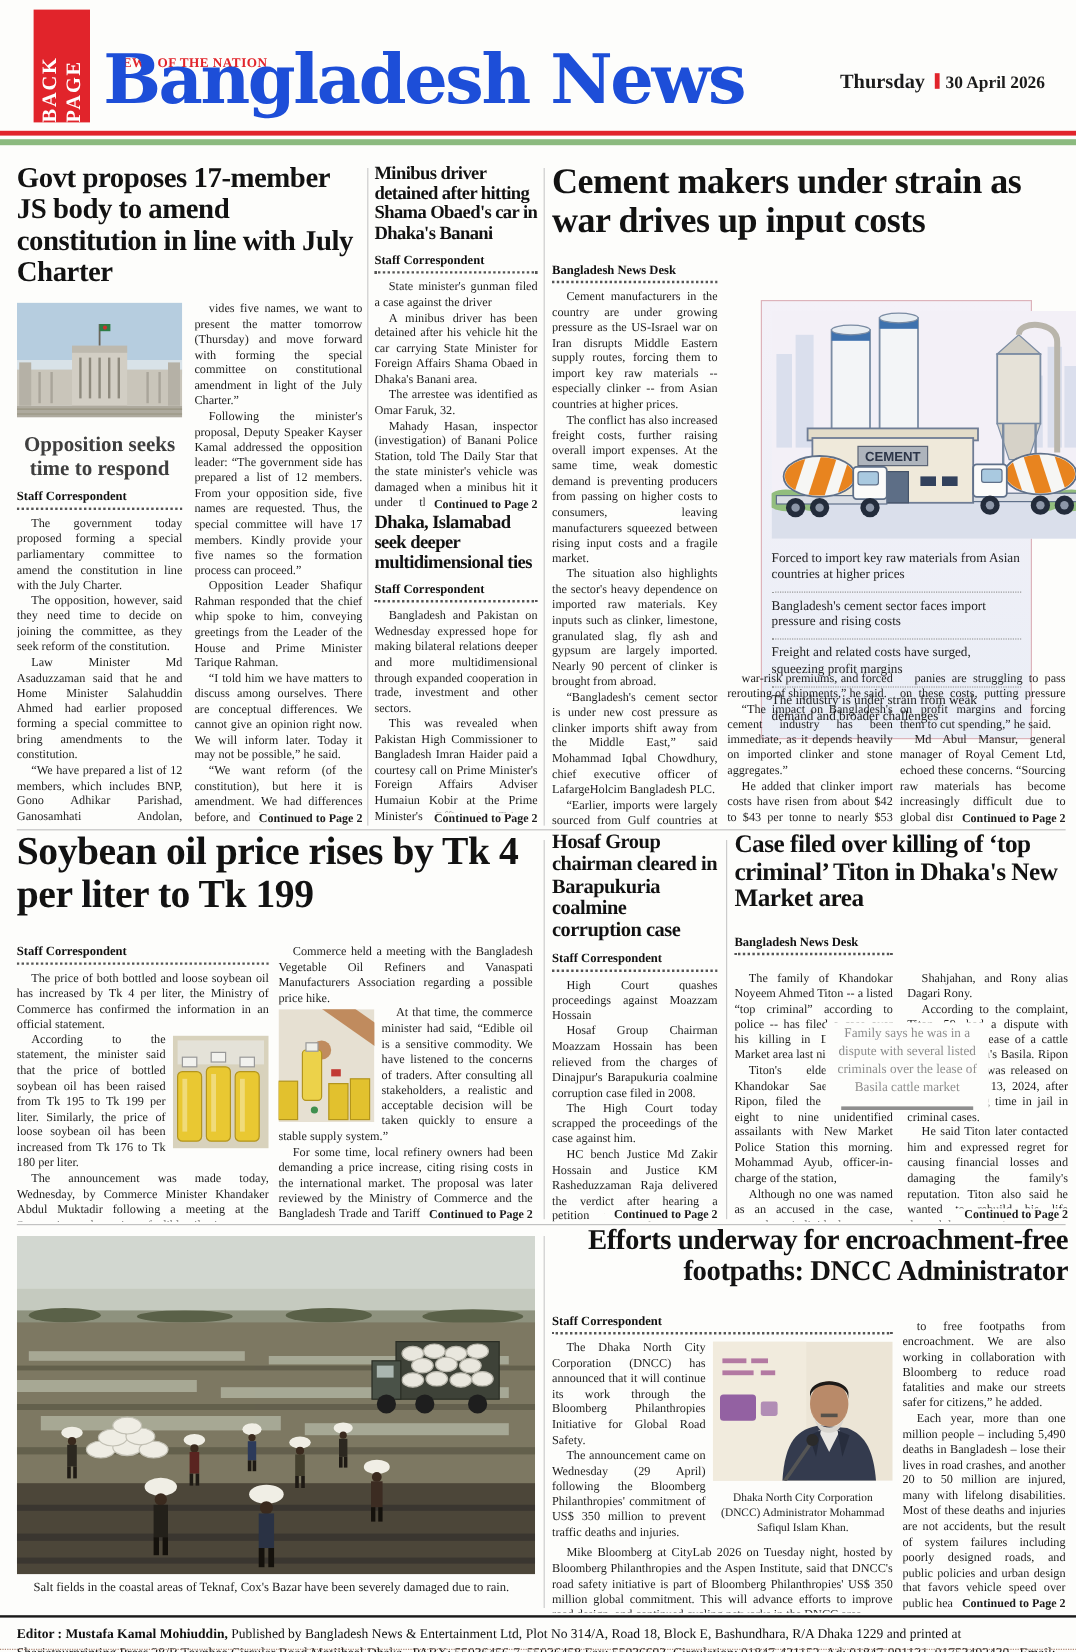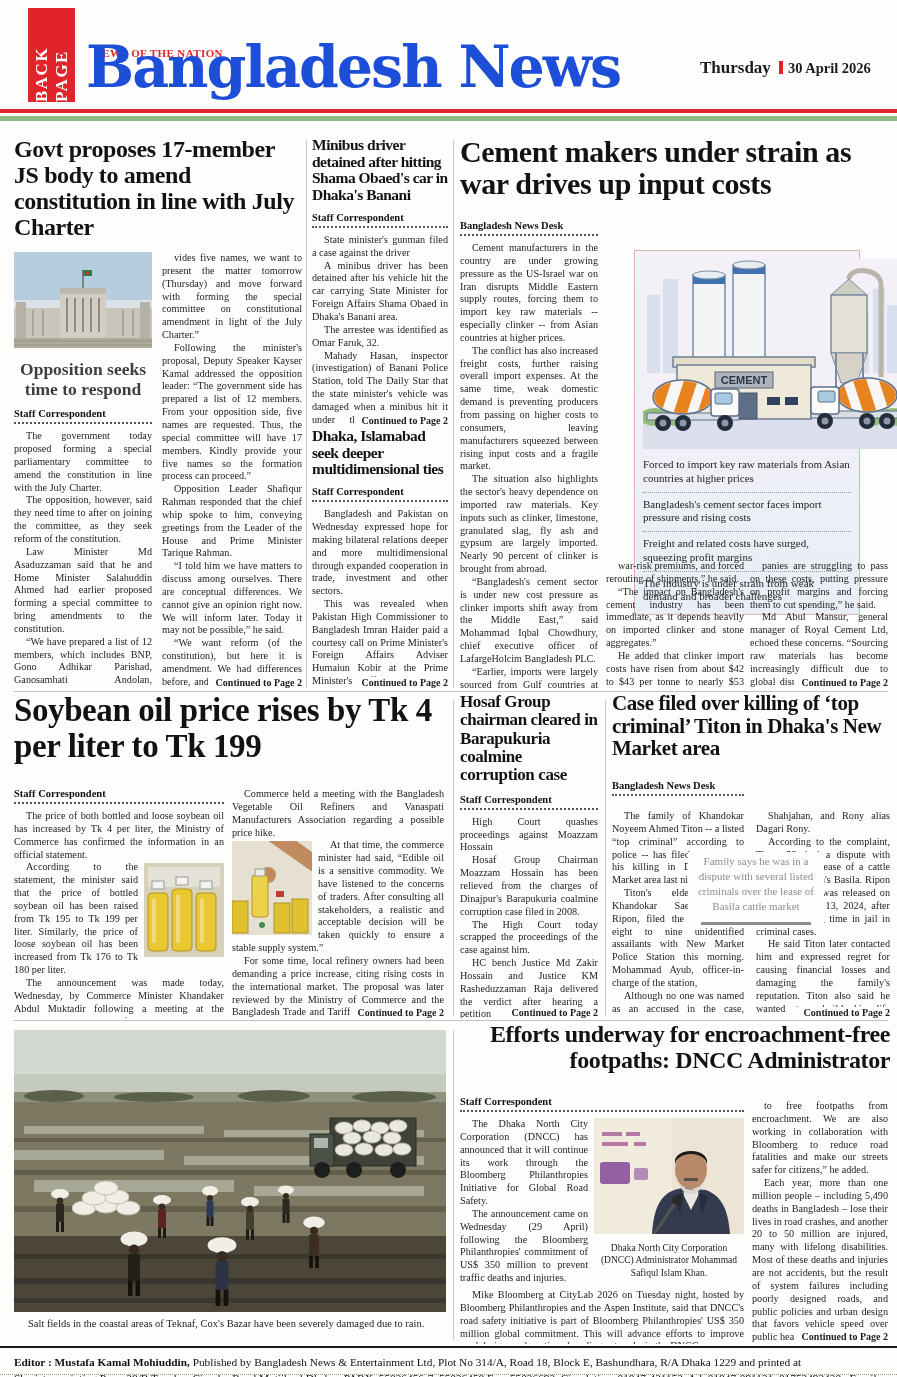--- a/index.html
+++ b/index.html
@@ -107,21 +107,21 @@
       <rect x="69" y="18" width="9" height="6" fill="#2e7d46"></rect>
       <circle cx="73.5" cy="21" r="1.7" fill="#d03030"></circle>
       <rect y="86" width="138" height="10" fill="#aeaa9e"></rect>
       <line x1="0" y1="89" x2="138" y2="89" stroke="#96927f" stroke-width="1"></line>
       <line x1="0" y1="93" x2="138" y2="93" stroke="#96927f" stroke-width="1"></line>
     </svg>
     <div class="img-caption-lg">Opposition seeks time to respond</div>
     <div class="byline">Staff Correspondent</div>
     <div class="body-text">
         <p>The government today proposed forming a special parliamentary committee to amend the constitution in line with the July Charter.</p>
-        <p>The opposition, however, said they need time to after on joining the committee, as they seek reform of the constitution.</p>
+        <p>The opposition, however, said they need time to decide on joining the committee, as they seek reform of the constitution.</p>
         <p>Law Minister Md Asaduzzaman said that he and Home Minister Salahuddin Ahmed had earlier proposed forming a special committee to bring amendments to the constitution.</p>
         <p>“We have prepared a list of 12 members, which includes BNP, Gono Adhikar Parishad, Ganosamhati Andolan, Bangladesh Jatiya Party (BJP), and independent MPs,” said the law minister.</p>
       </div>
   </div>
   <div class="c" style="left:162px;top:252px;width:140px;height:436px;">
     <div class="body-text">
         <p>vides five names, we want to present the matter tomorrow (Thursday) and move forward with forming the special committee on constitutional amendment in light of the July Charter.”</p>
         <p>Following the minister's proposal, Deputy Speaker Kayser Kamal addressed the opposition leader: “The government side has prepared a list of 12 members. From your opposition side, five names are requested. Thus, the special committee will have 17 members. Kindly provide your five names so the formation process can proceed.”</p>
         <p>Opposition Leader Shafiqur Rahman responded that the chief whip spoke to him, conveying greetings from the Leader of the House and Prime Minister Tarique Rahman.</p>
         <p>“I told him we have matters to discuss among ourselves. There are conceptual differences. We cannot give an opinion right now. We will inform later. Today it may not be possible,” he said.</p>

